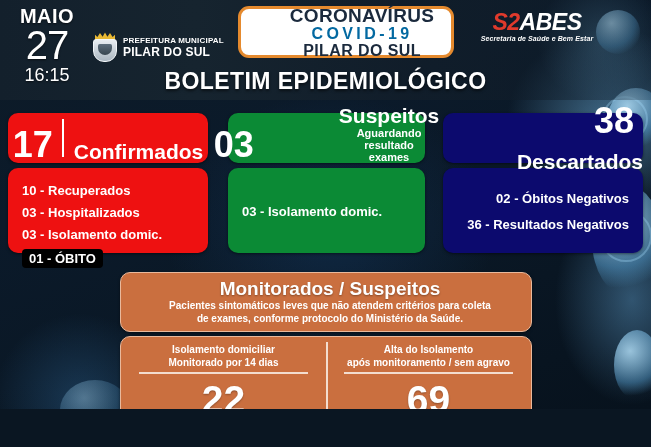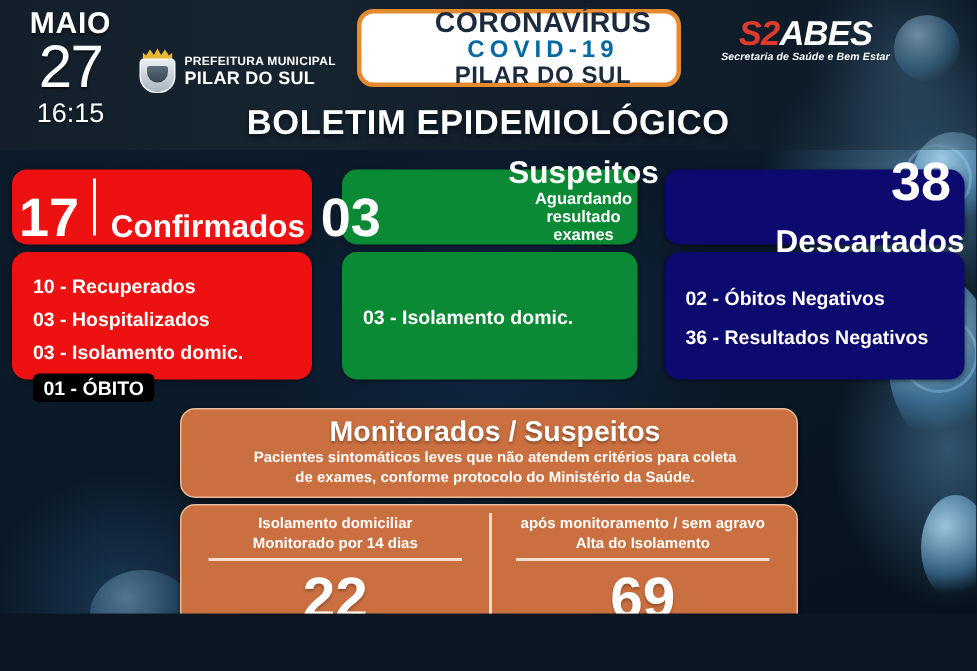--- a/index.html
+++ b/index.html
@@ -93,21 +93,21 @@
   #card-confirmados{ left:8px; top:113px; width:200px; }
   #card-confirmados .card-head{ height:50px; background:#ee1111; }
   #card-confirmados .card-body{ height:85px; background:#ee1111; }
 
   #card-suspeitos{ left:228px; top:113px; width:197px; }
   #card-suspeitos .card-head{ height:50px; background:#0b8a35;gap:33px; }
   #card-suspeitos .card-body{ height:85px; background:#0b8a35; display:flex; align-items:center; }
 
   #card-descartados{ left:443px; top:113px; width:200px; }
   #card-descartados .card-head{ height:50px; background:#0c0a6e;flex-direction:column; }
-  #card-descartados .card-body{ height:85px; background:#0c0a6e; display:flex; flex-direction:column; justify-content:center; }
+  #card-descartados .card-body{ height:85px; background:#0c0a6e; display:flex; flex-direction:column; justify-content:center;text-align:right; }
   #card-descartados .detail{ line-height:26px; }
 
   
   #monitorados{
     position:absolute; left:120px; top:272px; width:412px; height:168px;
   }
   .mon-head{
     background:#ca6f3f; border:1px solid #e9b99c; border-radius:10px;
     padding:5px 0 6px 8px; text-align:center;
     box-shadow:0 1px 3px rgba(0,0,0,.5);
@@ -228,22 +228,22 @@
     </div>
     <div class="mon-body">
       <div class="mon-col">
         <div class="lbl">Isolamento domiciliar</div>
         <div class="lbl">Monitorado por 14 dias</div>
         <div class="rule"></div>
         <div class="val">22</div>
       </div>
       <div class="mon-divider"></div>
       <div class="mon-col">
+        <div class="lbl">Alta do Isolamento</div>
         <div class="lbl">após monitoramento / sem agravo</div>
-        <div class="lbl">Alta do Isolamento</div>
         <div class="rule"></div>
         <div class="val">69</div>
       </div>
       <div class="mon-footer">Dados a partir de 19/04</div>
     </div>
   </div>
 
 </div>
 
 </body></html>

